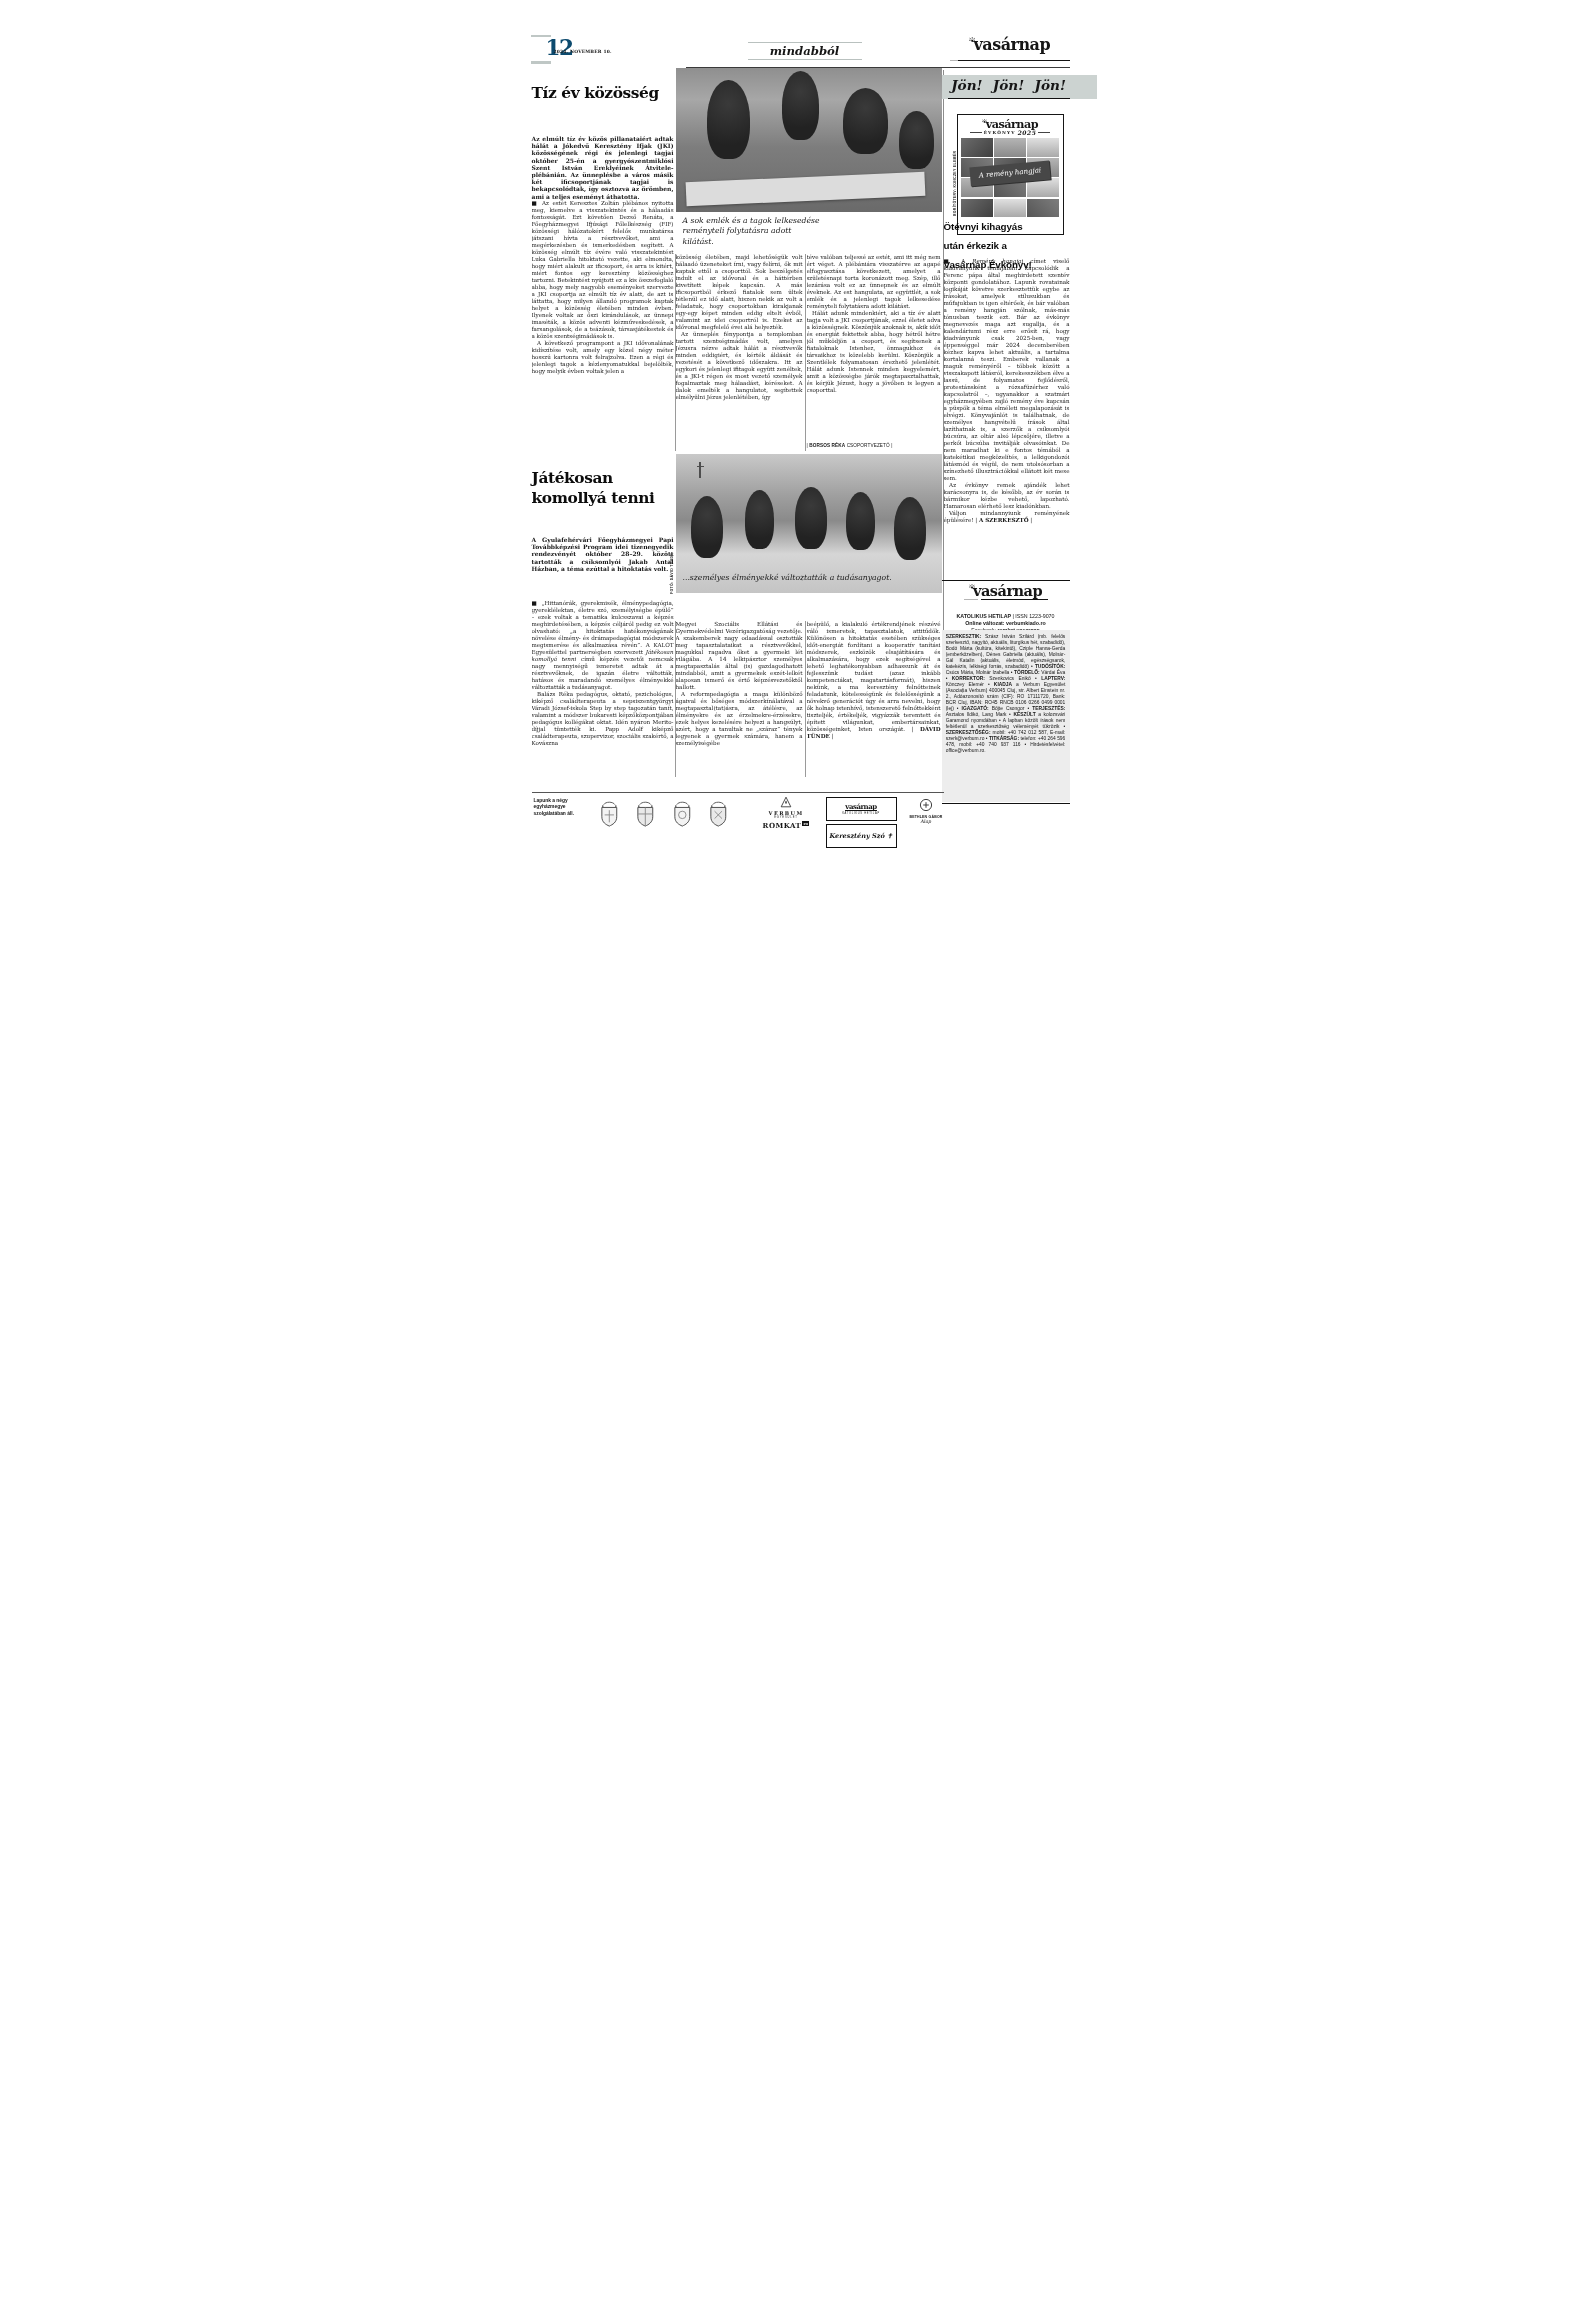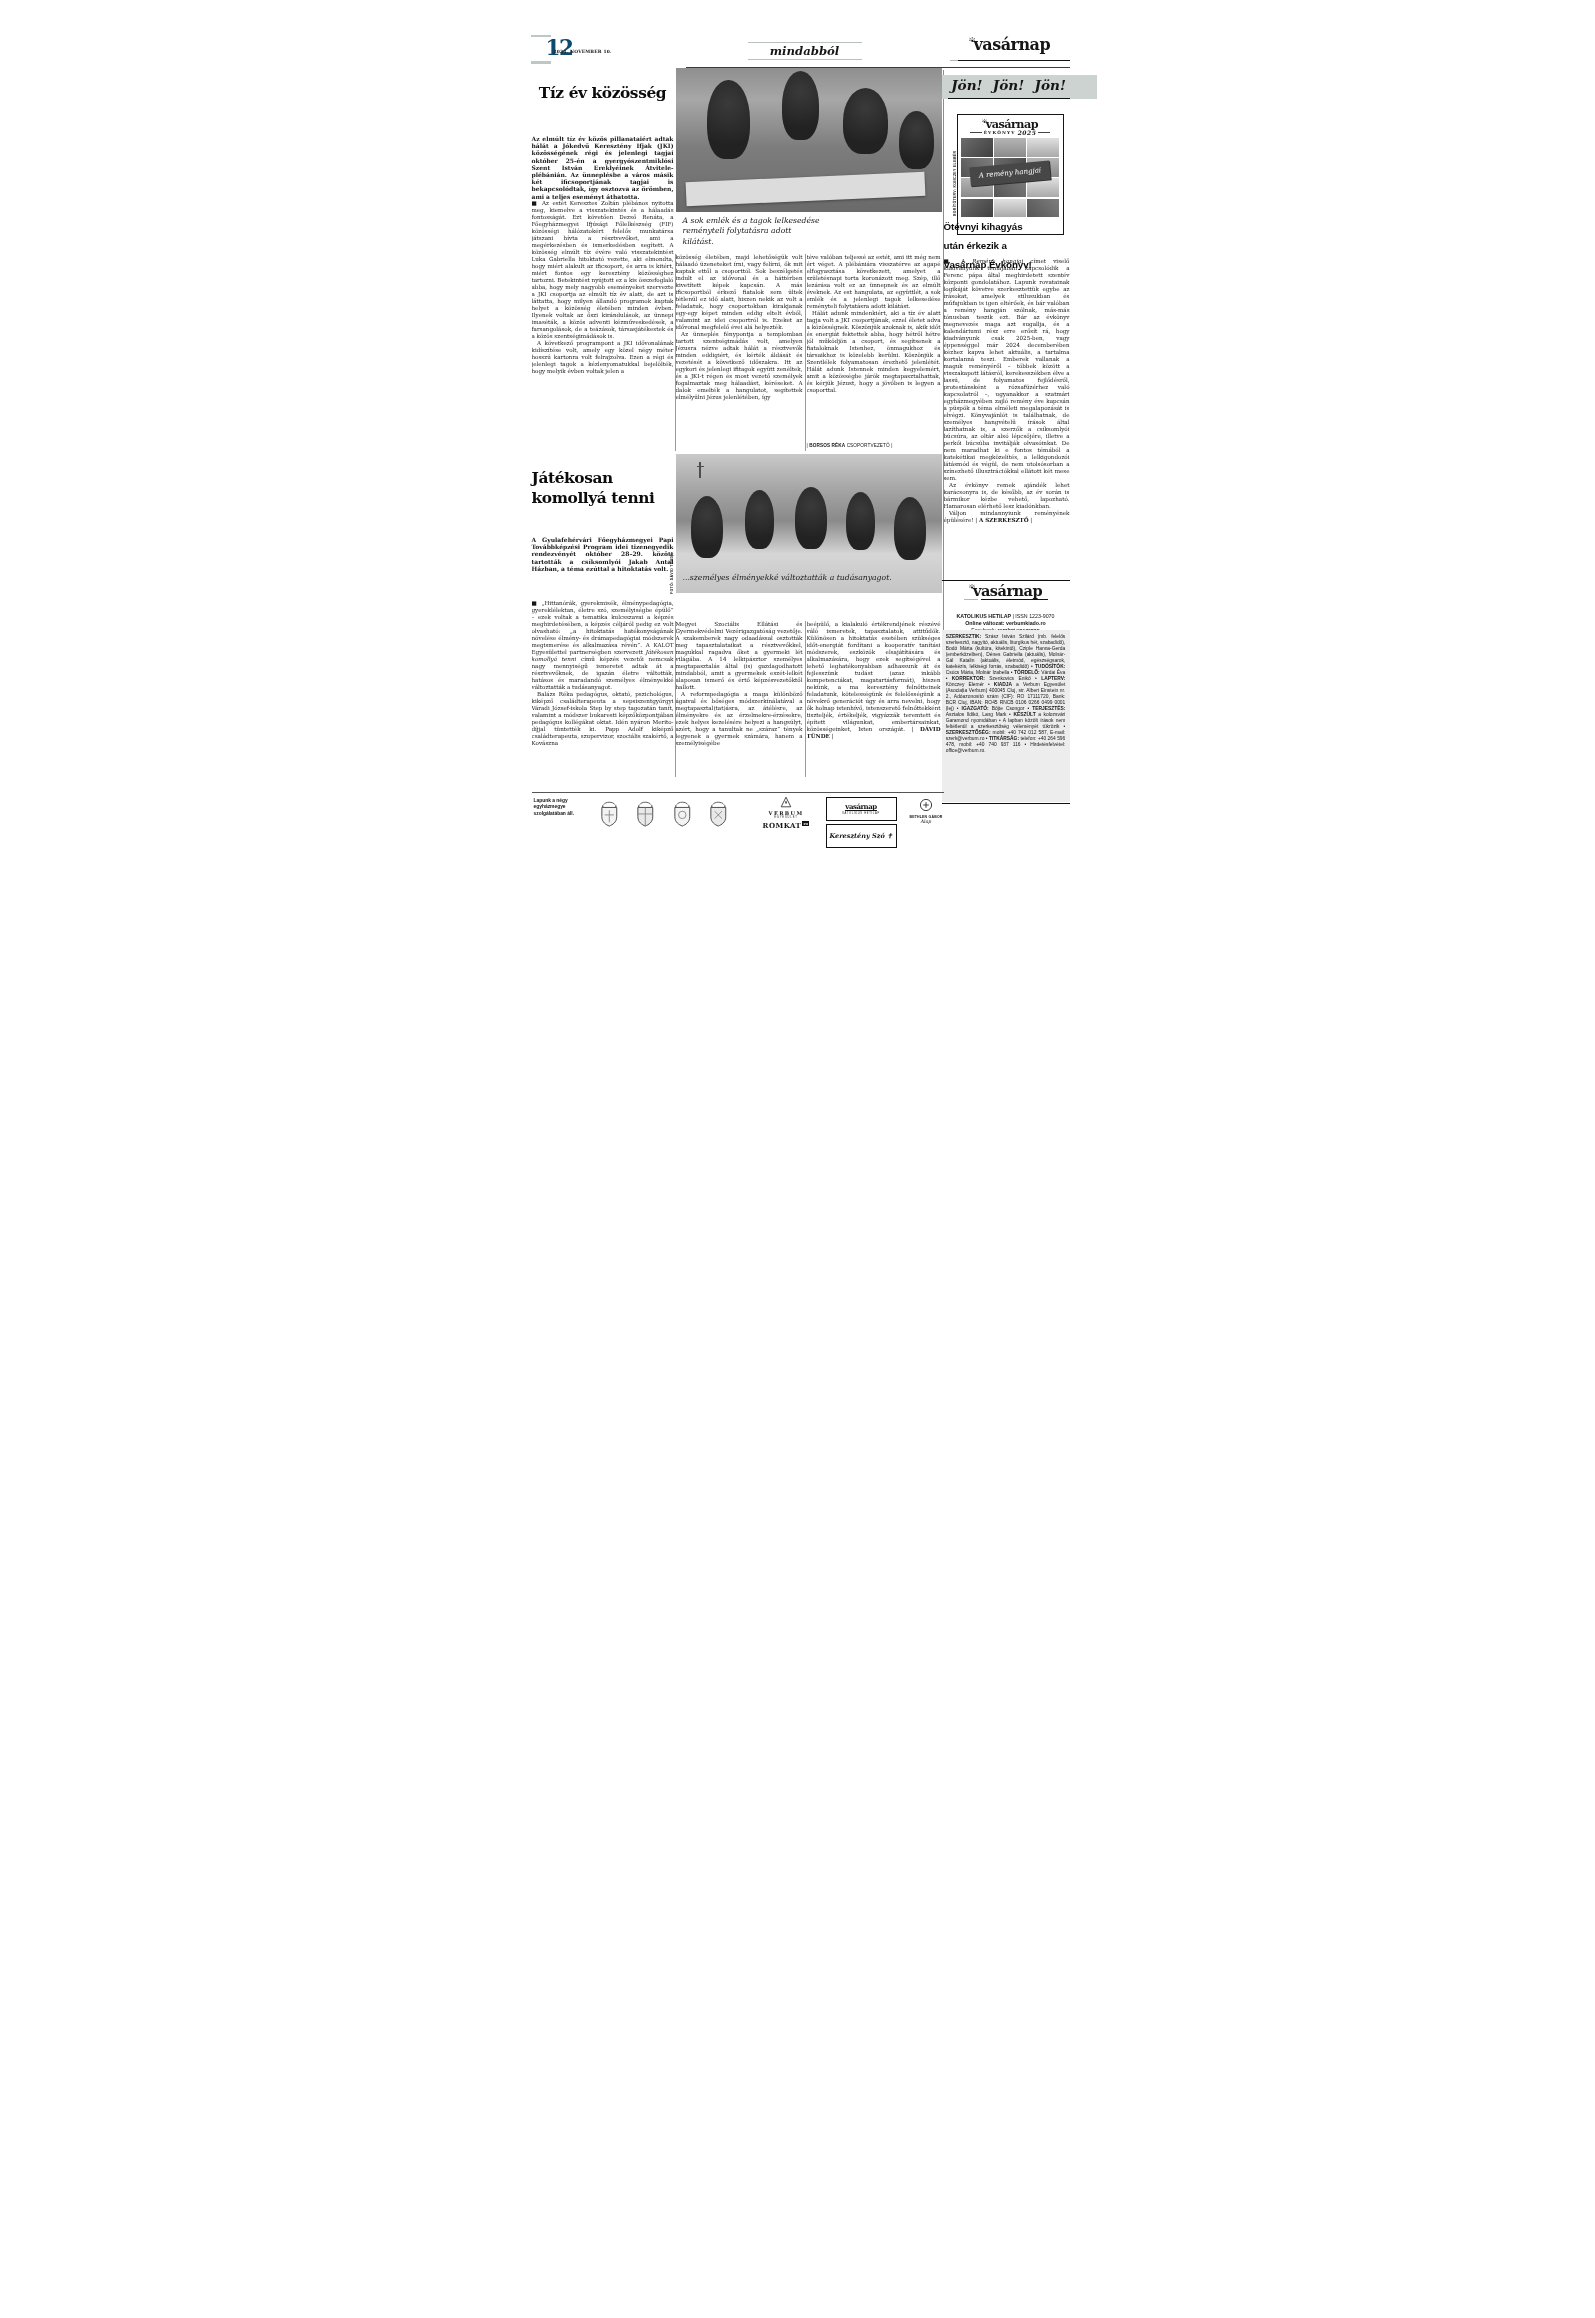--- a/index.html
+++ b/index.html
@@ -138,21 +138,21 @@
           <line x1="21" y1="4" x2="17" y2="8"></line>
         <line x1="0" y1="12" x2="5" y2="12"></line>
           <line x1="24" y1="12" x2="19" y2="12"></line>
       </g>
         <circle cx="12" cy="14" r="4" fill="#111"></circle>
     </svg><span class="brandtext">vasárnap</span>
   </div>
   <div id="brand-top-rule" class="abs"></div>
   <div id="header-rule" class="abs"></div>
 
-  <h1 id="a1-title" class="abs headline" style="margin:0;text-align:center;">Tíz év közösség</h1>
+  <h1 id="a1-title" class="abs headline" style="margin:0;">Tíz év közösség</h1>
   <div id="a1-lead" class="abs lead">Az elmúlt tíz év közös pillanataiért adtak hálát a Jókedvű Keresztény Ifjak (JKI) közösségének régi és jelenlegi tagjai október 25-én a gyergyószentmiklósi Szent István Ereklyéinek Átvitele-plébánián. Az ünneplésbe a város másik két ificsoportjának tagjai is bekapcsolódtak, így osztozva az örömben, ami a teljes eseményt áthatotta.</div>
 
   <div id="photo1" class="photo">
     <div class="fig" style="left:12%;top:8%;width:16%;height:55%;"></div>
     <div class="fig" style="left:40%;top:2%;width:14%;height:48%;"></div>
     <div class="fig" style="left:63%;top:14%;width:17%;height:46%;"></div>
     <div class="fig" style="left:84%;top:30%;width:13%;height:40%;"></div>
     <div class="banner-strip"></div>
   </div>
   <div id="caption1" class="abs caption">A sok emlék és a tagok lelkesedése reményteli folytatásra adott kilátást.</div>

